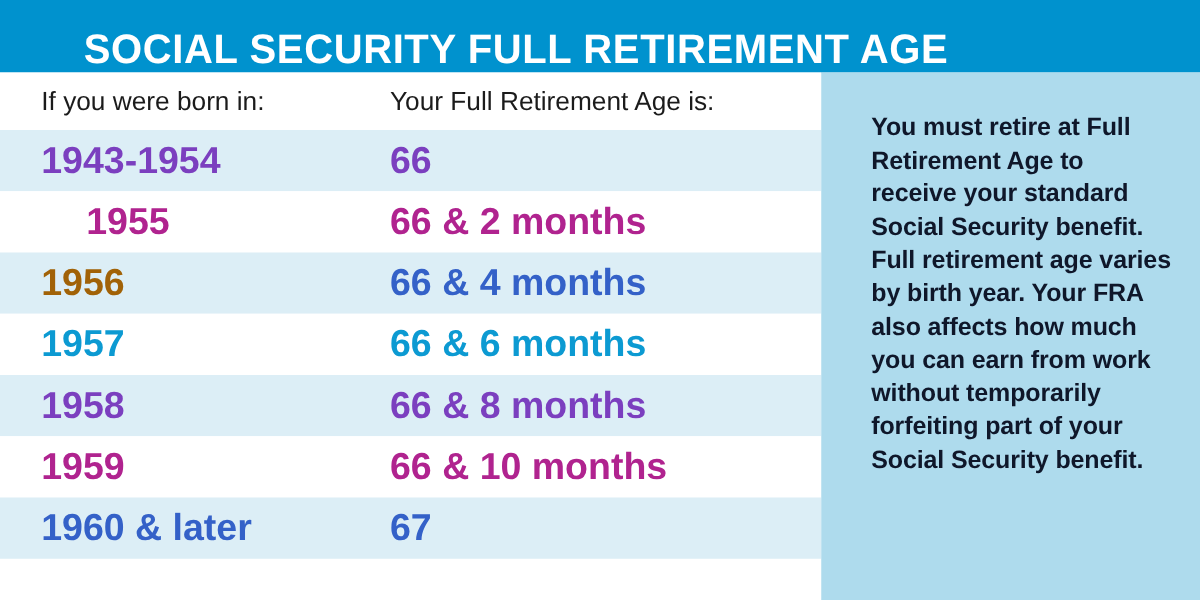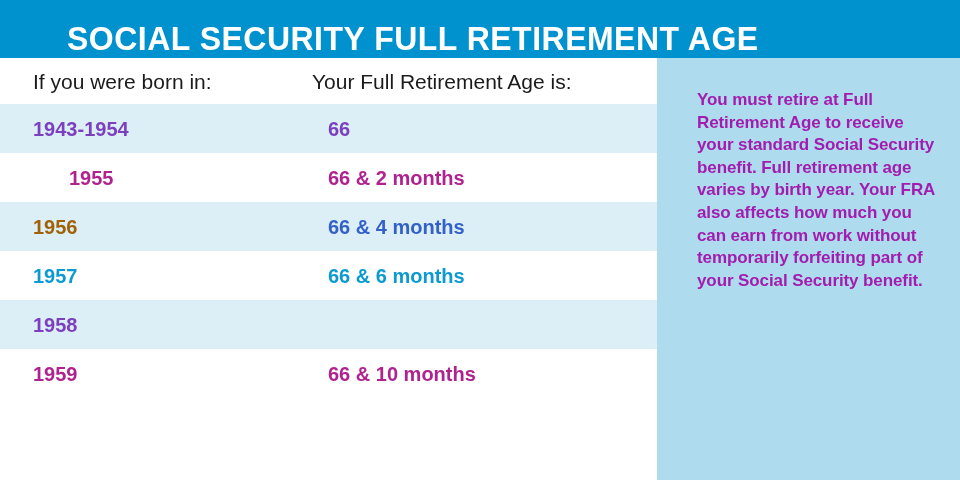--- a/index.html
+++ b/index.html
@@ -74,46 +74,46 @@
     height: 49px;
     background: #ffffff;
   }
   .trow.alt {
     background: #dceef6;
   }
   .cell {
     position: absolute;
     top: 50%;
     transform: translateY(-50%);
-    font-size: 20px;
+    font-size: 30px;
     font-weight: bold;
     white-space: nowrap;
     line-height: 1;
   }
   .cell.col1 { left: 33px; }
-  .cell.col2 { left: 328px; }
+  .cell.col2 { left: 312px; }
 
   
   .note-panel {
     position: absolute;
     left: 657px;
     top: 58px;
     width: 303px;
     height: 422px;
     background: #aedbed;
   }
   .note-text {
     position: absolute;
     left: 40px;
     top: 31px;
     width: 243px;
-    font-size: 17px;
+    font-size: 20px;
     font-weight: bold;
     line-height: 1.33;
-    color: #a21caf;
+    color: #0f172a;
     letter-spacing: -0.1px;
   }
 
   
   .logo {
     position: absolute;
     right: 14px;
     bottom: 8px;
     width: 160px;
     height: 48px;
@@ -162,24 +162,29 @@
         <div class="trow alt" style="background: rgb(220, 238, 246);">
           <div class="cell col1" style="color: #a16207;">1956</div>
           <div class="cell col2" style="color: rgb(52, 97, 200);">66 &amp; 4 months</div>
         </div>
         <div class="trow" style="background: rgb(255, 255, 255); text-align: right;">
           <div class="cell col1" style="color: rgb(12, 154, 210);">1957</div>
           <div class="cell col2" style="color: rgb(12, 154, 210);">66 &amp; 6 months</div>
         </div>
         <div class="trow alt" style="background: rgb(220, 238, 246);">
           <div class="cell col1" style="color: rgb(123, 63, 191);">1958</div>
+          <div class="cell col2" style="color: rgb(123, 63, 191);">66 &amp; 8 months</div>
         </div>
         <div class="trow" style="background: rgb(255, 255, 255);">
           <div class="cell col1" style="color: rgb(176, 35, 143);">1959</div>
           <div class="cell col2" style="color: rgb(176, 35, 143);">66 &amp; 10 months</div>
+        </div>
+        <div class="trow alt" style="background: rgb(220, 238, 246);">
+          <div class="cell col1" style="color: rgb(52, 97, 200);">1960 &amp; later</div>
+          <div class="cell col2" style="color: rgb(52, 97, 200);">67</div>
         </div>
       </div>
   </div>
 
   <div class="note-panel" style="background: rgb(174, 219, 237);">
     <div class="note-text">You must retire at Full Retirement Age to receive your standard Social Security benefit. Full retirement age varies by birth year. Your FRA also affects how much you can earn from work without temporarily forfeiting part of your Social Security benefit.</div>
 
   </div>
 
 </div>

